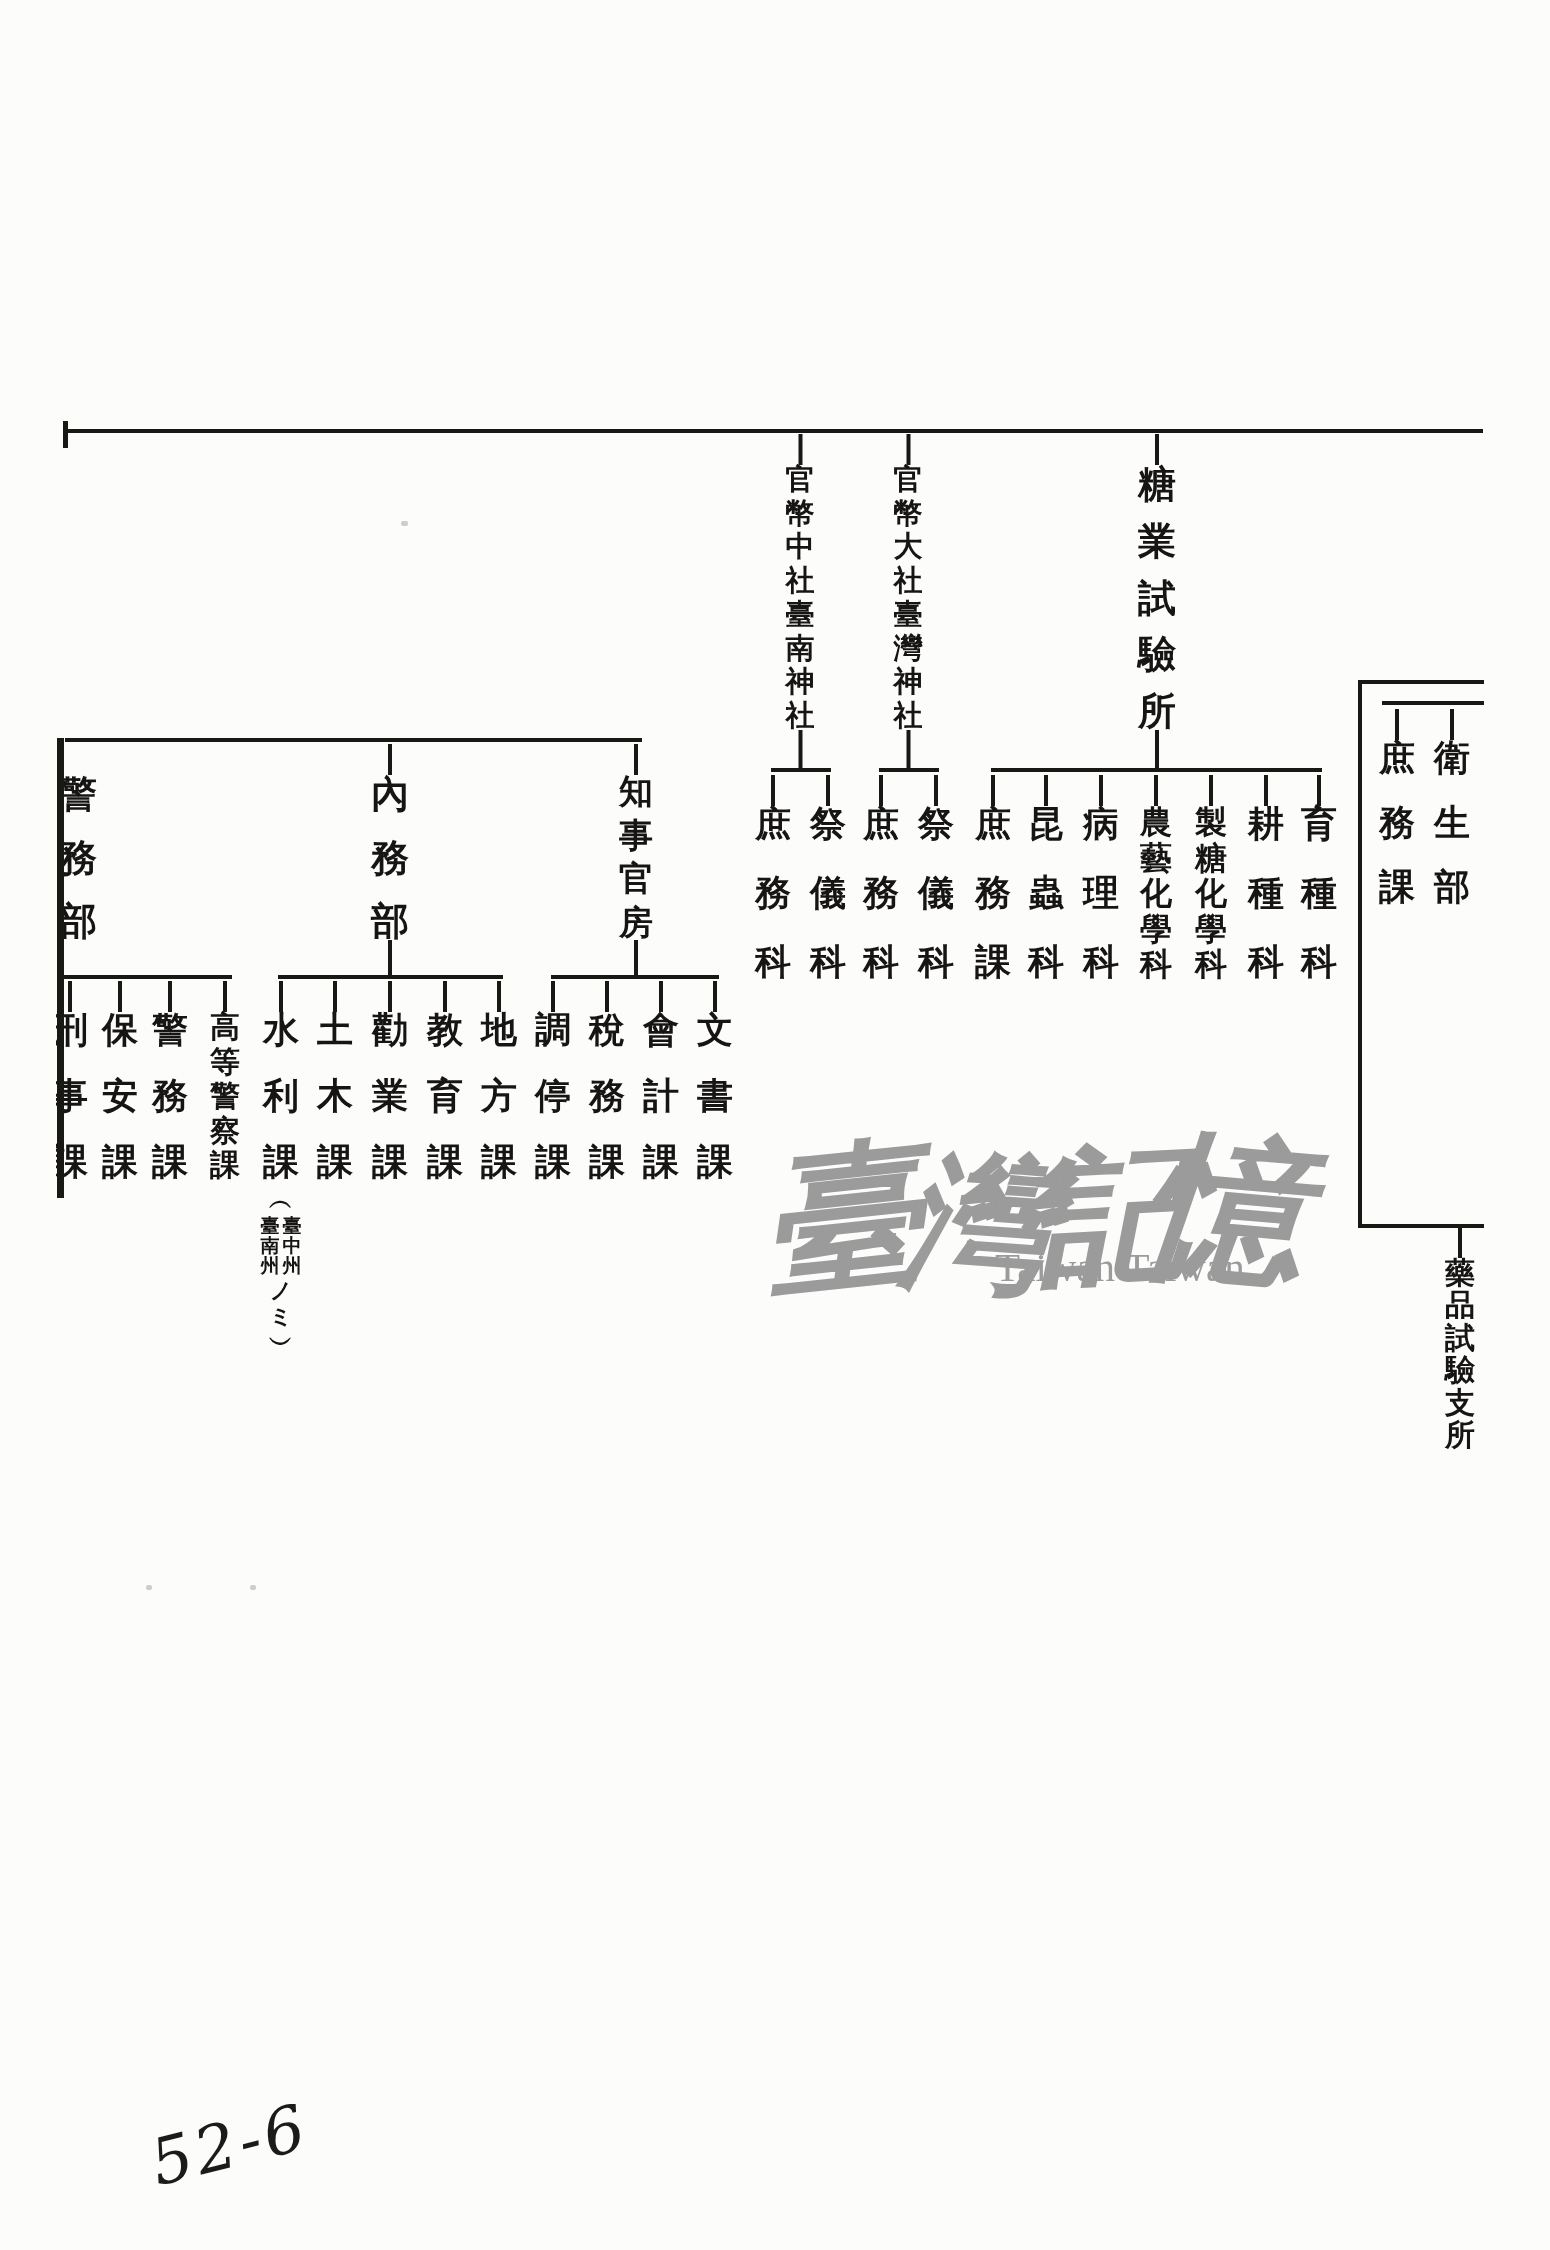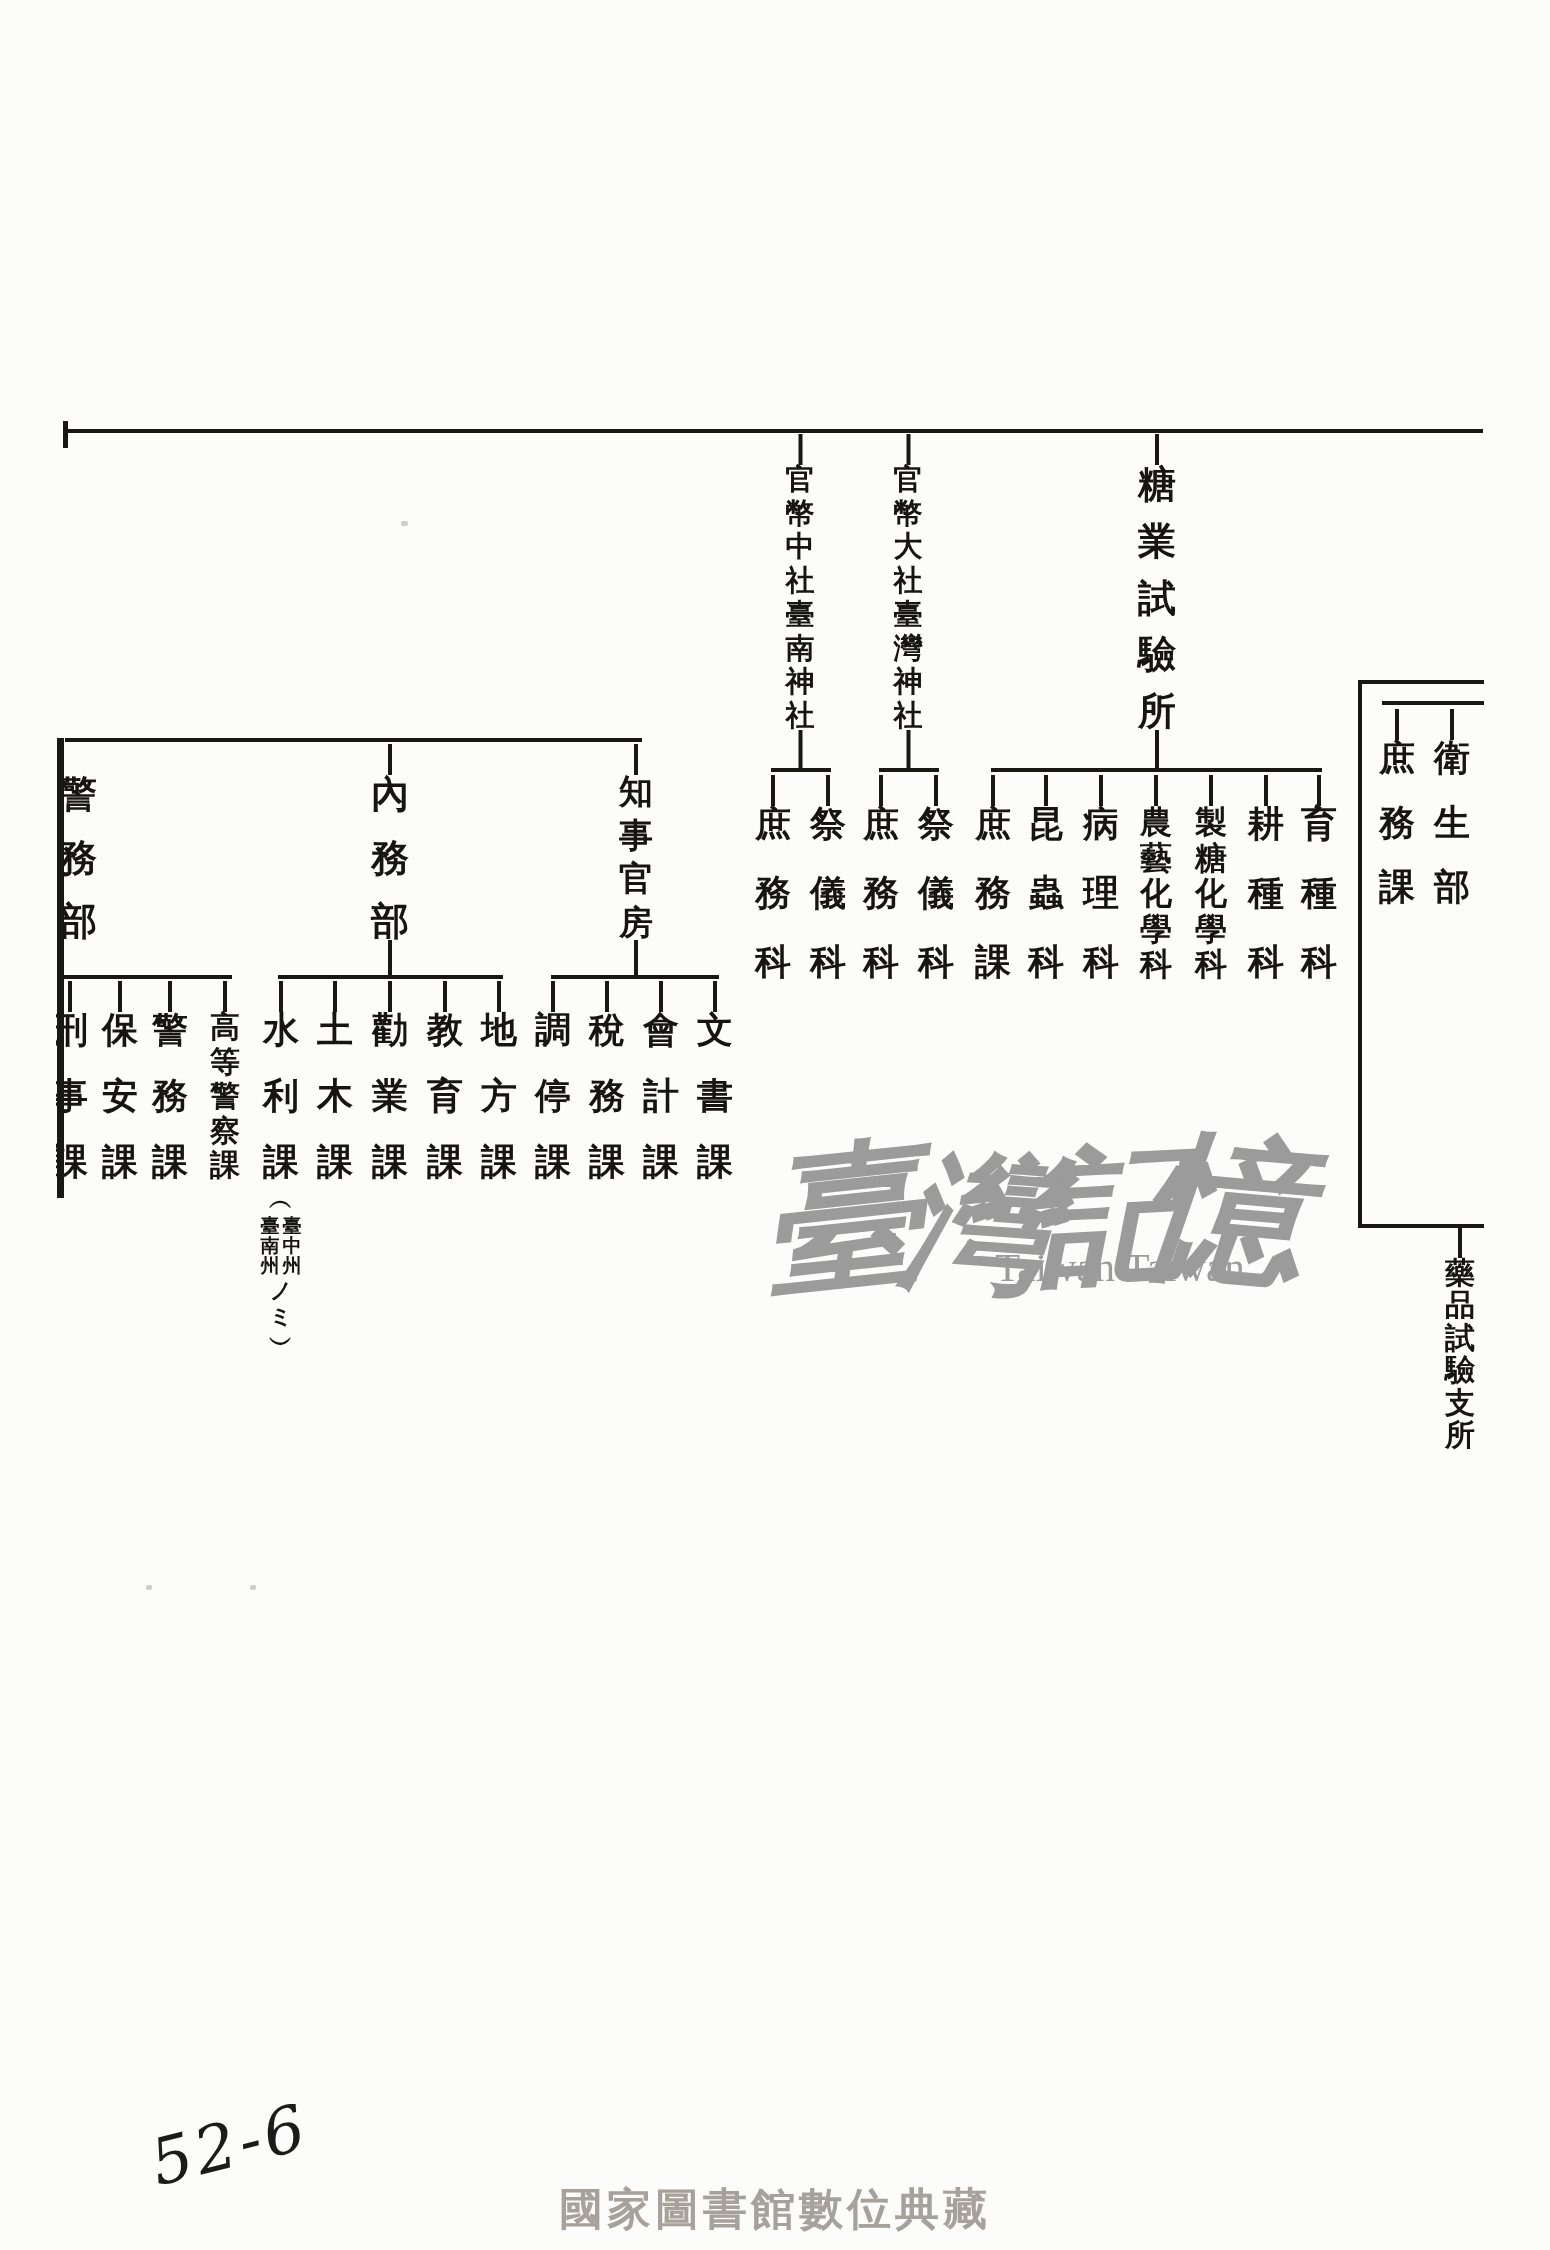--- a/index.html
+++ b/index.html
@@ -302,16 +302,15 @@
   <div class="speck" style="left:250px;top:1585px;width:6px;height:5px;"></div>
 
   <div id="watermark">
     <span class="wchar" style="left:0px;top:10px;font-size:158px;transform:rotate(-6deg);">臺</span>
     <span class="wchar" style="left:140px;top:22px;font-size:150px;transform:rotate(4deg);">灣</span>
     <span class="wchar" style="left:278px;top:14px;font-size:146px;transform:rotate(-3deg);">記</span>
     <span class="wchar" style="left:382px;top:0px;font-size:160px;transform:rotate(5deg);">憶</span>
   </div>
   <div id="wm-latin">Taiwan Taiwan</div>
 
-  <div id="footer-caption">國家圖書館數位典藏</div>
   <div id="handwritten">52-6</div>
 
 </div>
 
 </body></html>

